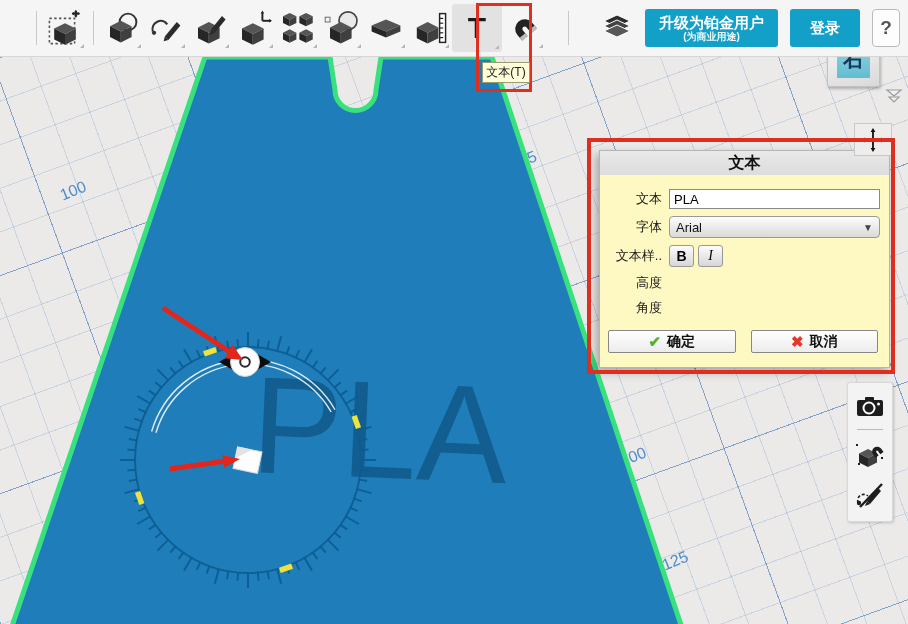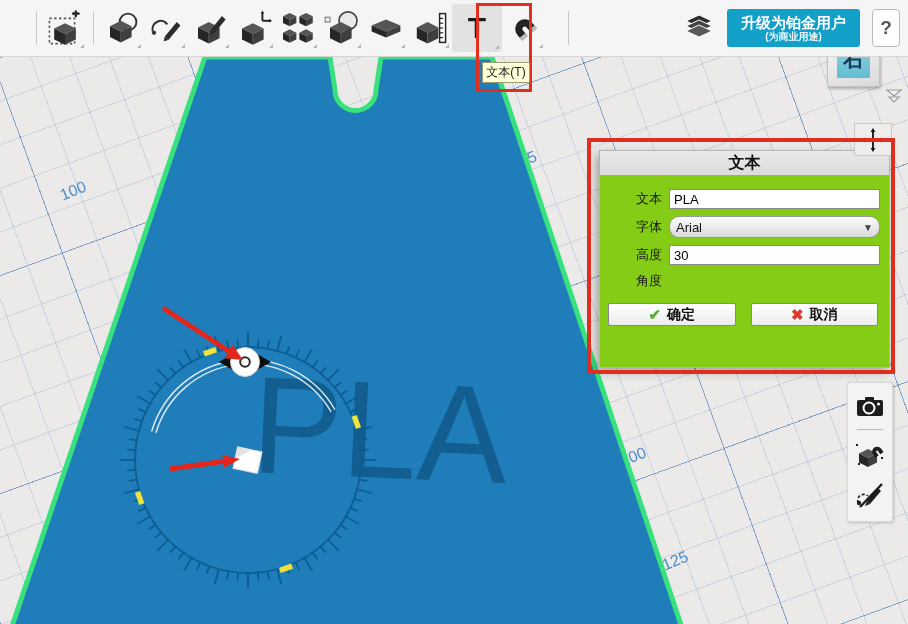--- a/index.html
+++ b/index.html
@@ -66,30 +66,30 @@
   #side-panel { position:absolute; left:847px; top:382px; width:46px; height:140px; z-index:8;
     background:#f4f3f3; border:1px solid #d8d8d8; border-radius:3px; box-shadow:1px 1px 3px rgba(0,0,0,.18);
     display:flex; flex-direction:column; align-items:center; justify-content:space-around; padding:6px 0; }
   #side-panel .divider { width:26px; height:1px; background:#b9b9b9; }
   #side-panel > div { cursor:pointer; }
 
   
   #dialog-red-box { position:absolute; left:587px; top:138px; width:308px; height:236px;
     border:4px solid #dd2e1f; z-index:40; pointer-events:none; }
   #dialog { position:absolute; left:599px; top:150px; width:291px; height:218px; z-index:20;
-    background:#84cc16; border:1px solid #b5b5b5; box-shadow:-3px 4px 9px rgba(0,0,0,.3); }
+    background:#fef9c3; border:1px solid #b5b5b5; box-shadow:-3px 4px 9px rgba(0,0,0,.3); }
   #dialog .titlebar { height:24px; background:linear-gradient(180deg,#e9e9e9,#dcdcdc);
     display:flex; align-items:center; justify-content:center;
     font-size:16px; font-weight:bold; color:#111; }
   #dialog .body { padding:7px 9px 6px 6px; }
   .drow { display:flex; align-items:center; margin-top:7px; }
   .drow .dlabel { width:56px; text-align:right; margin-right:7px; font-size:13px; color:#1a1a1a; flex:none; }
   .drow input[type=text] { flex:1; height:20px; border:1px solid #8a8a8a; font-size:13px; padding:0 4px;
     font-family:"Liberation Sans","DejaVu Sans",sans-serif; }
-  .dselect { flex:1; height:22px; border:1px solid #999; border-radius:10px;
+  .dselect { flex:1; height:22px; border:1px solid #999; border-radius:4px;
     background:linear-gradient(180deg,#fdfdfd,#d9d9d9); font-size:13px; color:#111;
     display:flex; align-items:center; padding:0 6px; cursor:pointer; }
   .dselect .arrow { margin-left:auto; font-size:10px; color:#444; }
   .style-btn { width:25px; height:22px; border:1px solid #999; border-radius:3px; margin-right:4px;
     background:linear-gradient(180deg,#fcfcfc,#d7d7d7); font-size:14px; cursor:pointer; }
   .style-btn.bold { font-weight:bold; }
   .style-btn.italic { font-style:italic; font-family:"Liberation Serif","DejaVu Serif",serif; }
   .dbuttons { display:flex; gap:15px; margin-top:13px; padding:0 2px; }
   .dlg-btn { flex:1; height:23px; border:1px solid #888; border-radius:2px;
     background:linear-gradient(180deg,#ffffff,#ececec); font-size:14px; font-weight:bold; color:#111;
@@ -233,20 +233,21 @@
         <svg width="32" height="30" viewBox="0 0 32 30">
           <polygon points="16,2 29,8 16,14 3,8" fill="#2e2e2e" stroke="#fff" stroke-width="1"></polygon>
           <polygon points="16,7 29,13 16,19 3,13" fill="#444" stroke="#fff" stroke-width="1"></polygon>
           <polygon points="16,12 29,18 16,24 3,18" fill="#585858" stroke="#fff" stroke-width="1"></polygon>
         </svg>
       </div>
       <button class="btn-teal">
         <span class="main">升级为铂金用户</span>
         <span class="sub">(为商业用途)</span>
       </button>
+      <button class="btn-teal btn-login">登录</button>
       <button class="btn-help">?</button>
     </div>
   </div>
 
   <div id="t-red-box"></div>
   <div id="t-tooltip">文本(T)</div>
 
   <div id="canvas">
 
     <span class="grid-label" style="left:60px; top:125px;">100</span>
@@ -442,22 +443,26 @@
         <input type="text" value="PLA" style="">
       </div>
       <div class="drow">
         <span class="dlabel">字体</span>
         <div class="dselect">
           <span>Arial</span>
           <span class="arrow">▼</span>
         </div>
       </div>
       <div class="drow">
+        <span class="dlabel">文本样..</span>
+        <button class="style-btn bold">B</button>
+        <button class="style-btn italic">I</button>
+      </div>
+      <div class="drow">
         <span class="dlabel">高度</span>
-        <input type="text" value="30" style="">
       </div>
       <div class="drow">
         <span class="dlabel">角度</span>
       </div>
       <div class="dbuttons">
         <button class="dlg-btn">
           <span class="ok-glyph">✔</span>
           <span>确定</span>
         </button>
         <button class="dlg-btn">

